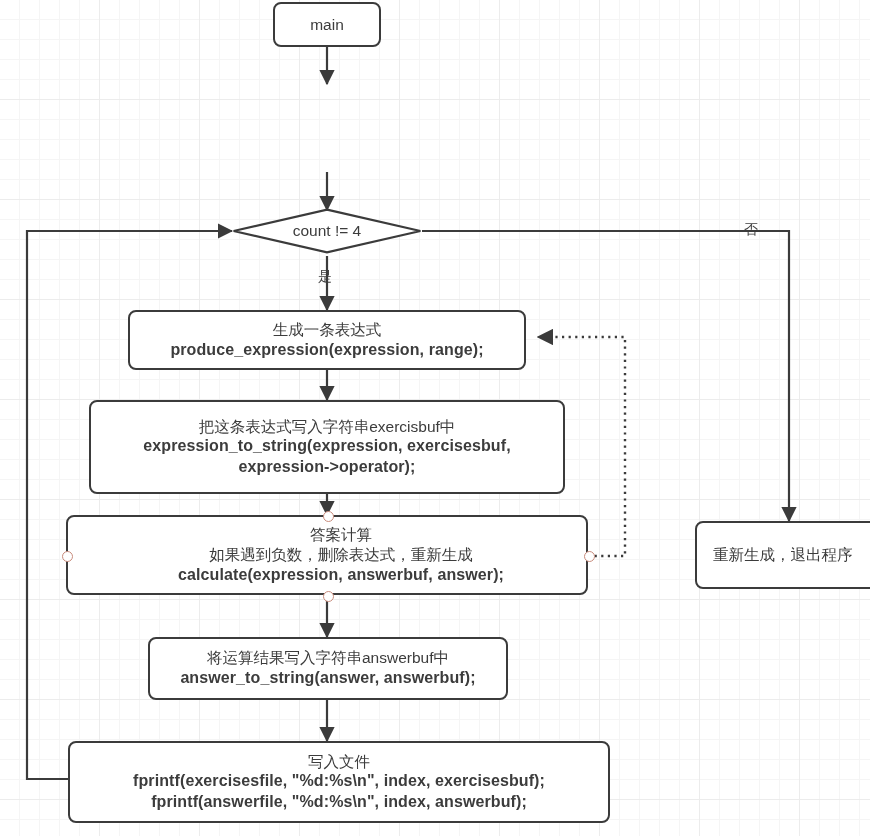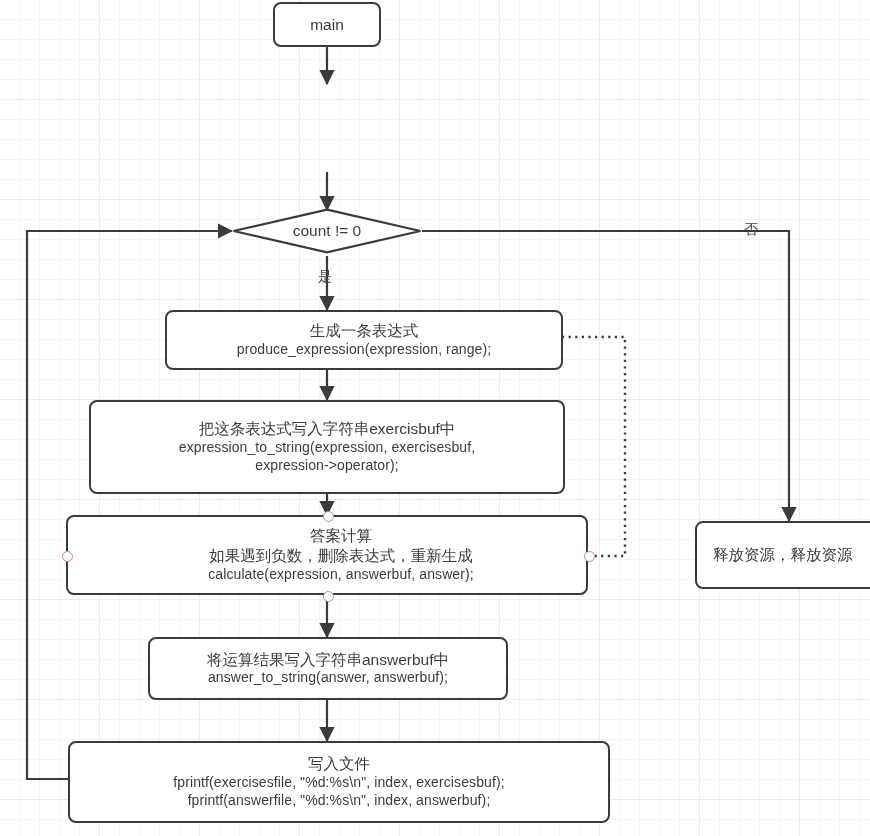--- a/index.html
+++ b/index.html
@@ -32,21 +32,21 @@
     display:flex;
     flex-direction:column;
     align-items:center;
     justify-content:center;
     color:#3c3c3c;
     text-align:center;
     line-height:1.28;
   }
   .node .ln{display:block;white-space:nowrap;}
   .plain{font-weight:400;font-size:15.5px;}
-  .bold{font-weight:400;font-size:14px;letter-spacing:.1px;}
+  .bold{font-weight:700;font-size:16px;letter-spacing:.1px;}
   .mixed{font-weight:400;font-size:15.5px;}
   .mixed b{font-weight:700;}
 
   .diamond-wrap{position:absolute;}
   .diamond-label{
     position:absolute;left:0;top:0;width:100%;height:100%;
     display:flex;align-items:center;justify-content:center;
     color:#3c3c3c;font-size:15.5px;font-weight:400;
   }
   .edge-label{
@@ -103,26 +103,26 @@
 
   <div class="node" style="left:273px;top:2px;width:108px;height:45px;">
     <span class="ln plain">main</span>
   </div>
 
 
   <div class="diamond-wrap" style="left:232px;top:208px;width:190px;height:46px;">
     <svg width="190" height="46" viewBox="0 0 190 46" xmlns="http://www.w3.org/2000/svg">
       <polygon points="95,1.6 188.4,23 95,44.4 1.6,23" fill="#ffffff" stroke="#3b3b3b" stroke-width="2.2"></polygon>
     </svg>
-    <div class="diamond-label">count != 0</div>
+    <div class="diamond-label">count != 4</div>
   </div>
   <div class="edge-label" style="left:318px;top:268px;">是</div>
   <div class="edge-label" style="left:744px;top:221px;">否</div>
 
-  <div class="node" style="left:128px;top:310px;width:398px;height:60px;margin-left:37px;">
+  <div class="node" style="left:128px;top:310px;width:398px;height:60px;">
     <span class="ln plain">生成一条表达式</span>
     <span class="ln bold">produce_expression(expression, range);</span>
   </div>
 
   <div class="node" style="left:89px;top:400px;width:476px;height:94px;">
     <span class="ln plain">把这条表达式写入字符串exercisbuf中</span>
     <span class="ln bold">expression_to_string(expression, exercisesbuf,</span>
     <span class="ln bold">expression-&gt;operator);</span>
   </div>
 
@@ -141,16 +141,16 @@
     <span class="ln bold">answer_to_string(answer, answerbuf);</span>
   </div>
 
   <div class="node" style="left:68px;top:741px;width:542px;height:82px;">
     <span class="ln plain">写入文件</span>
     <span class="ln bold">fprintf(exercisesfile, "%d:%s\n", index, exercisesbuf);</span>
     <span class="ln bold">fprintf(answerfile, "%d:%s\n", index, answerbuf);</span>
   </div>
 
   <div class="node" style="left:695px;top:521px;width:200px;height:68px;align-items:flex-start;padding-left:16px;">
-    <span class="ln plain">释放资源，释放资源</span>
+    <span class="ln plain">重新生成，退出程序</span>
   </div>
 
 </div>
 
 </body></html>

